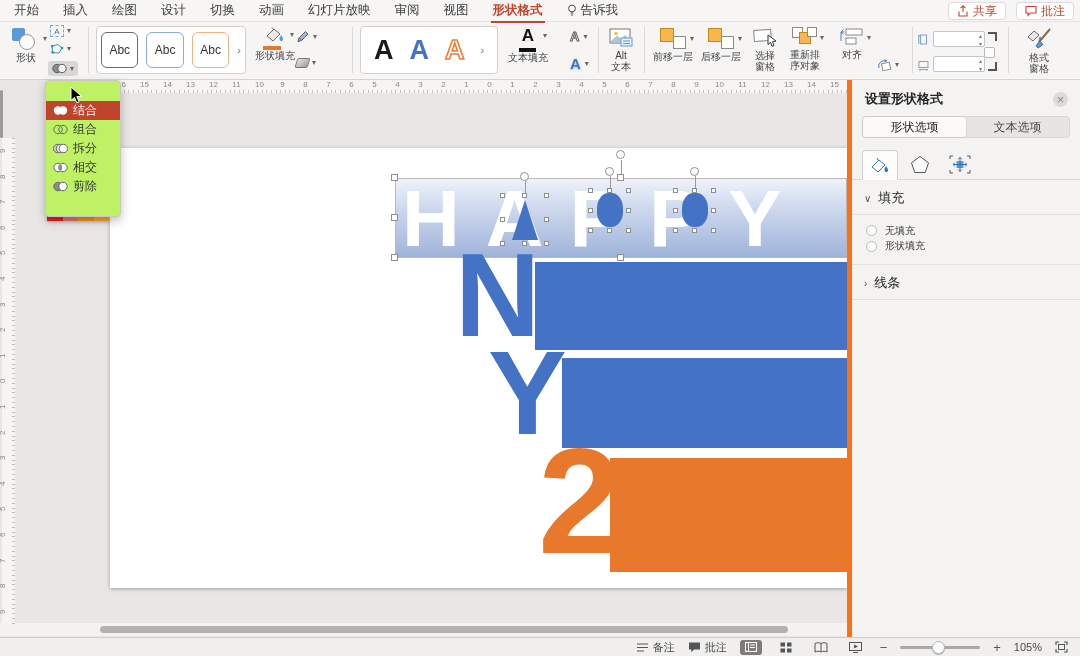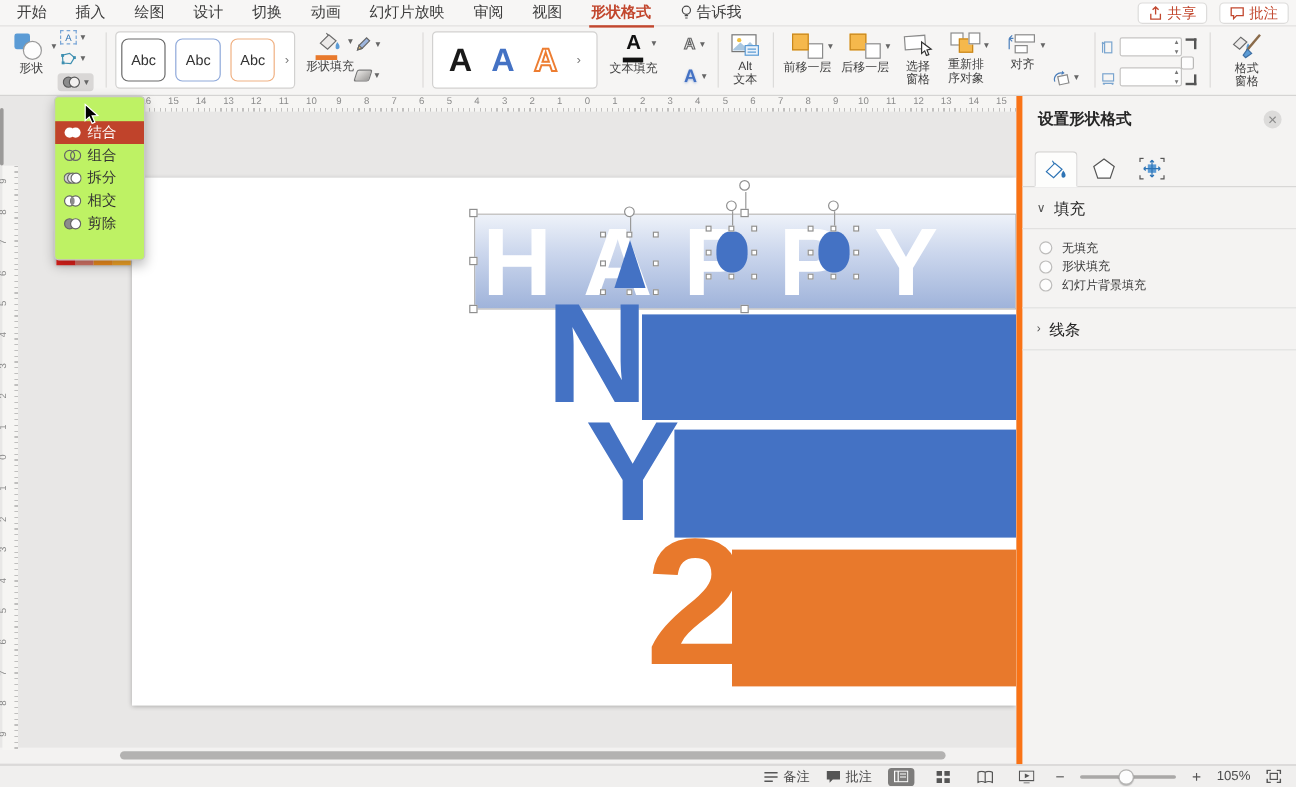--- a/index.html
+++ b/index.html
@@ -503,20 +503,24 @@
 
 <svg id="cursor" width="13" height="18" viewBox="0 0 13 18">
     <path d="M1 1 L1 14.5 L4.4 11.4 L6.8 16.8 L9.1 15.8 L6.8 10.5 L11.5 10.3 Z" fill="#000" stroke="#fff" stroke-width="1"></path>
   </svg>
 
 <div id="panel">
   <div id="paneltitle">
     <span class="t">设置形状格式</span>
     <span id="panelclose">×</span>
   </div>
+  <div id="paneltabs">
+    <div class="ptab active">形状选项</div>
+    <div class="ptab">文本选项</div>
+  </div>
   <div id="panelicons">
     <div class="picon active">
       <svg width="22" height="18" viewBox="0 0 22 18">
           <path d="M3 11 L10 4 L16 9 L9 16 Z" fill="#fff" stroke="#2e74b5"></path>
           <path d="M9.5 4.5 L8 2" stroke="#2e74b5" fill="none"></path>
           <path d="M17 10 q3 3.5 1.5 5.5 q-1.8 1.5 -2.8 -0.5 q-0.6 -2.5 1.3 -5" fill="#2e74b5"></path>
         </svg>
     </div>
     <div class="picon">
       <svg width="20" height="19" viewBox="0 0 20 19">
@@ -536,24 +540,20 @@
     <span>填充</span>
   </div>
   <div id="filllist">
       <div class="radio-row">
       <span class="radio"></span>
       <span>无填充</span>
     </div>
       <div class="radio-row">
       <span class="radio"></span>
       <span>形状填充</span>
-    </div>
-      <div class="radio-row">
-      <span class="radio"></span>
-      <span>幻灯片背景填充</span>
     </div>
     </div>
   <div class="sectionhead" id="linerow">
     <span class="sgl">›</span>
     <span>线条</span>
   </div>
 </div>
 
 <div id="statusbar">
   <div class="rgt">

